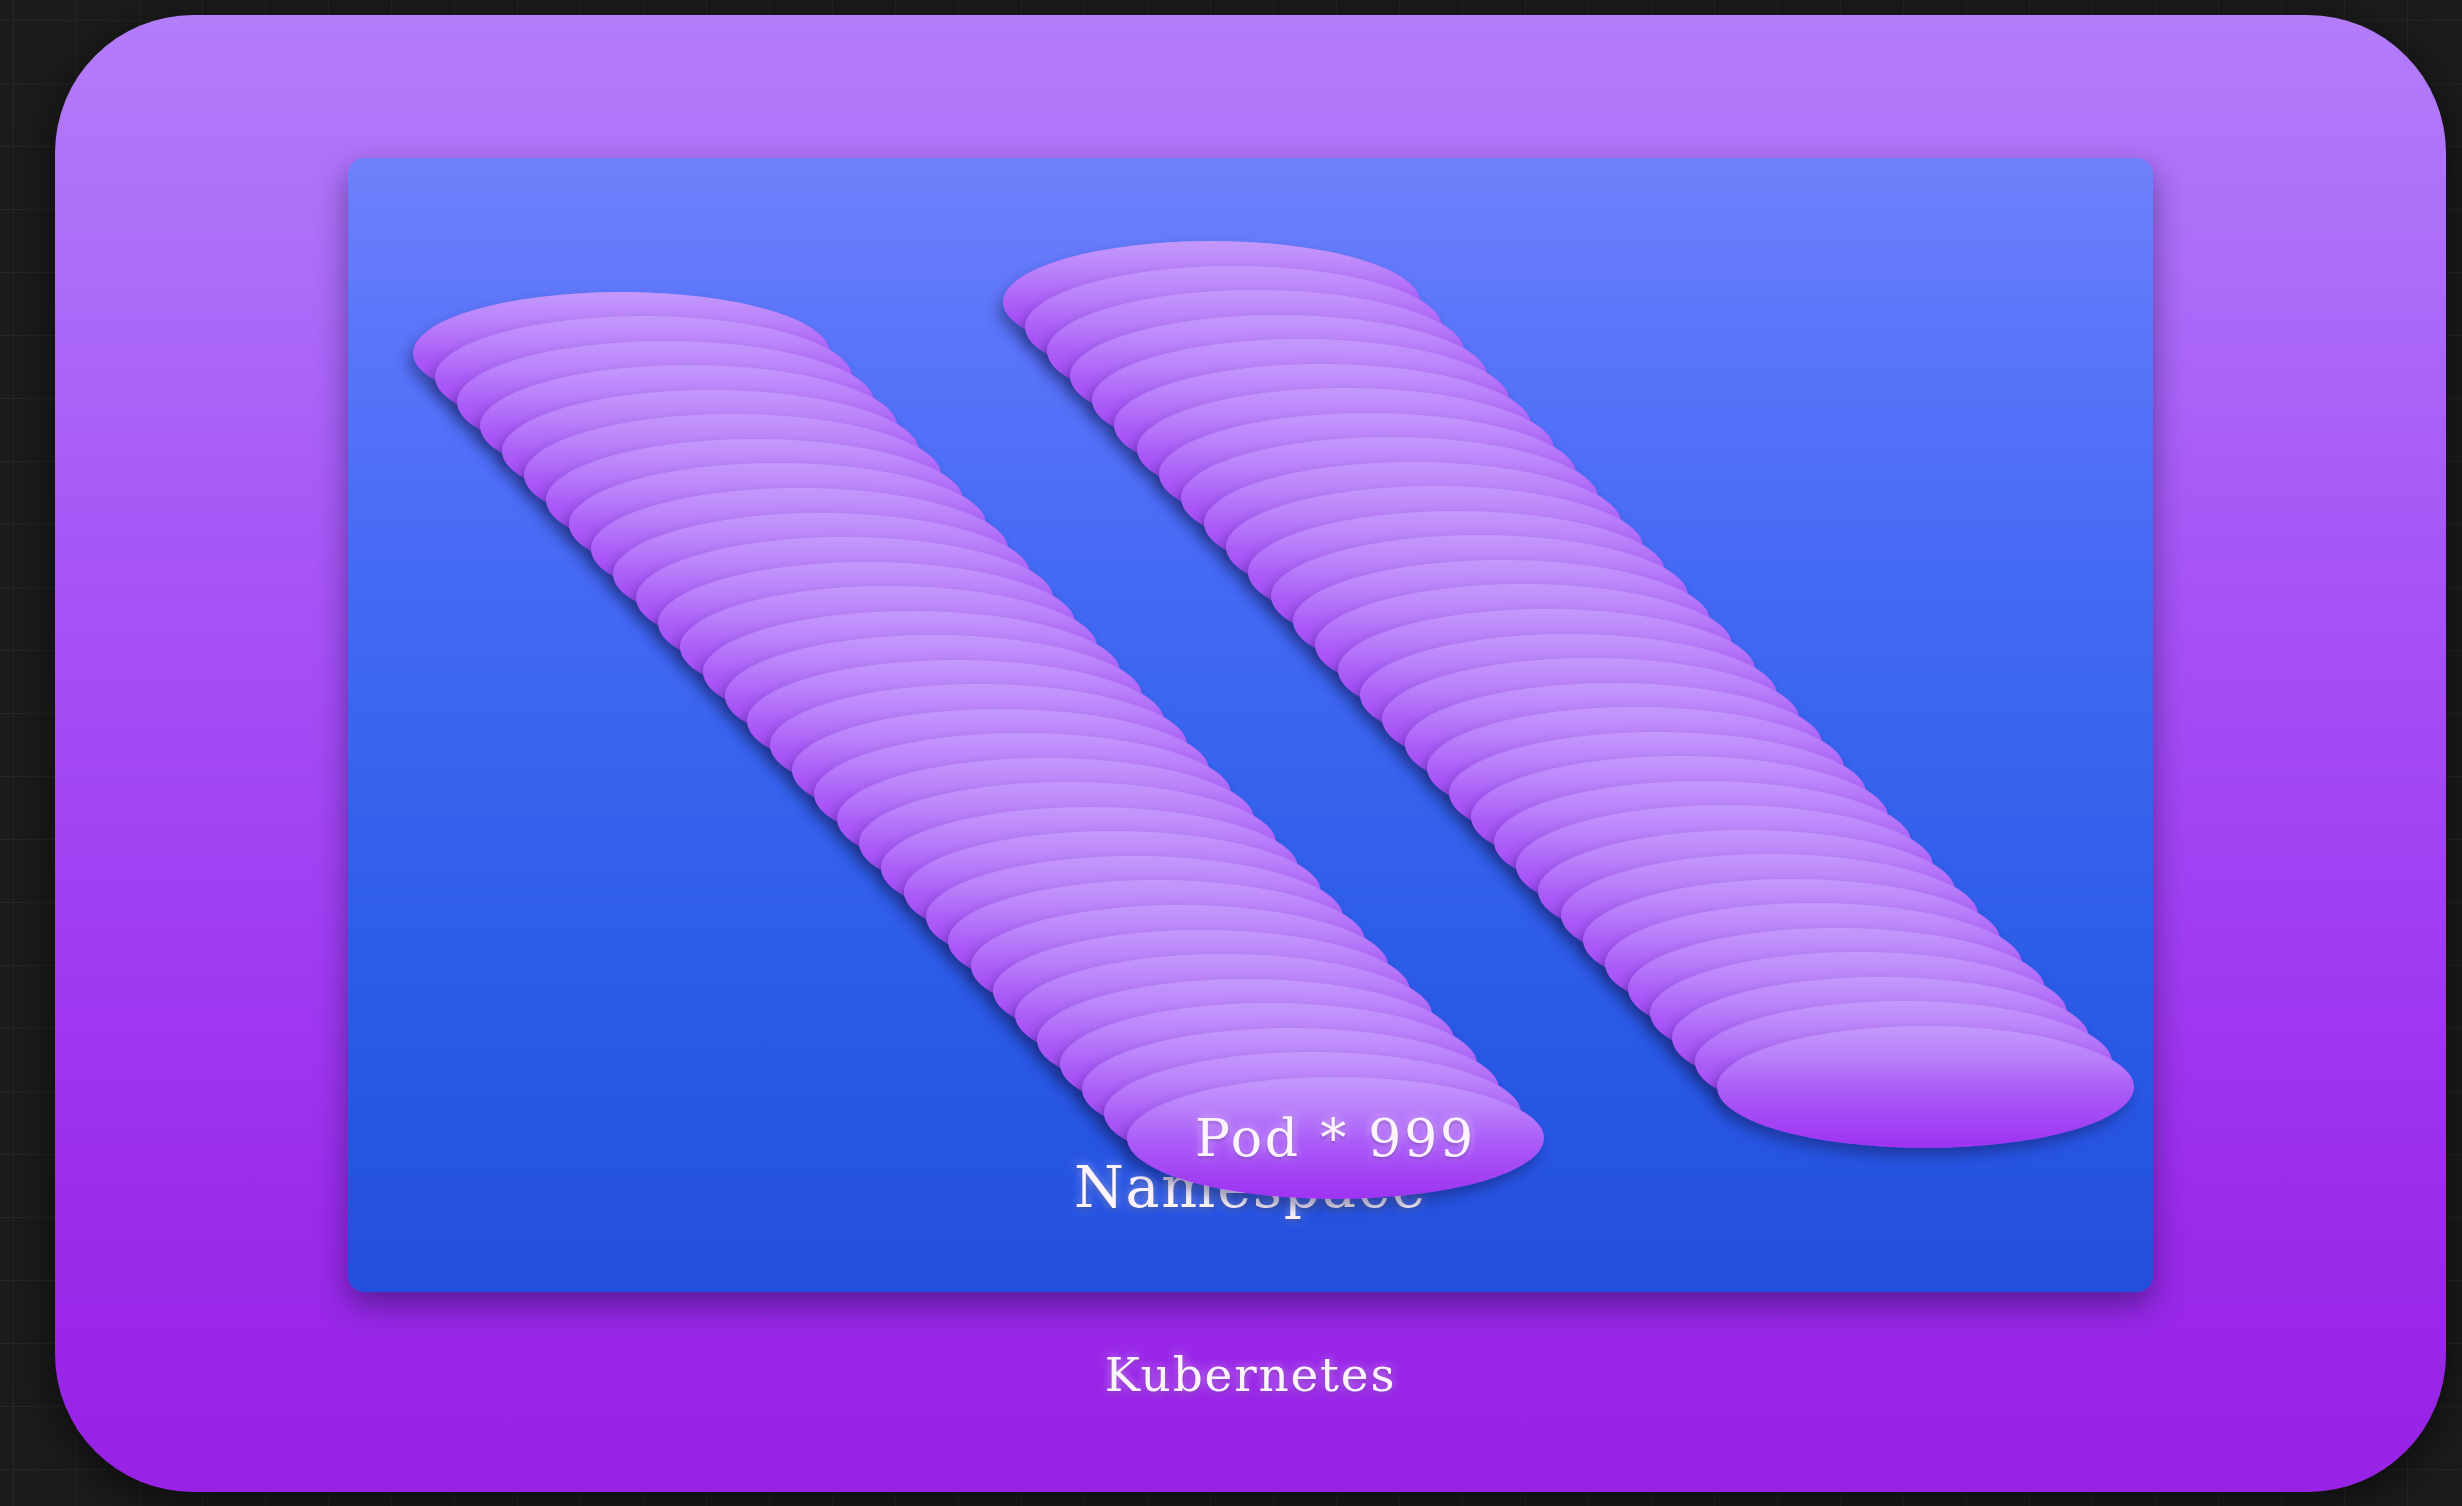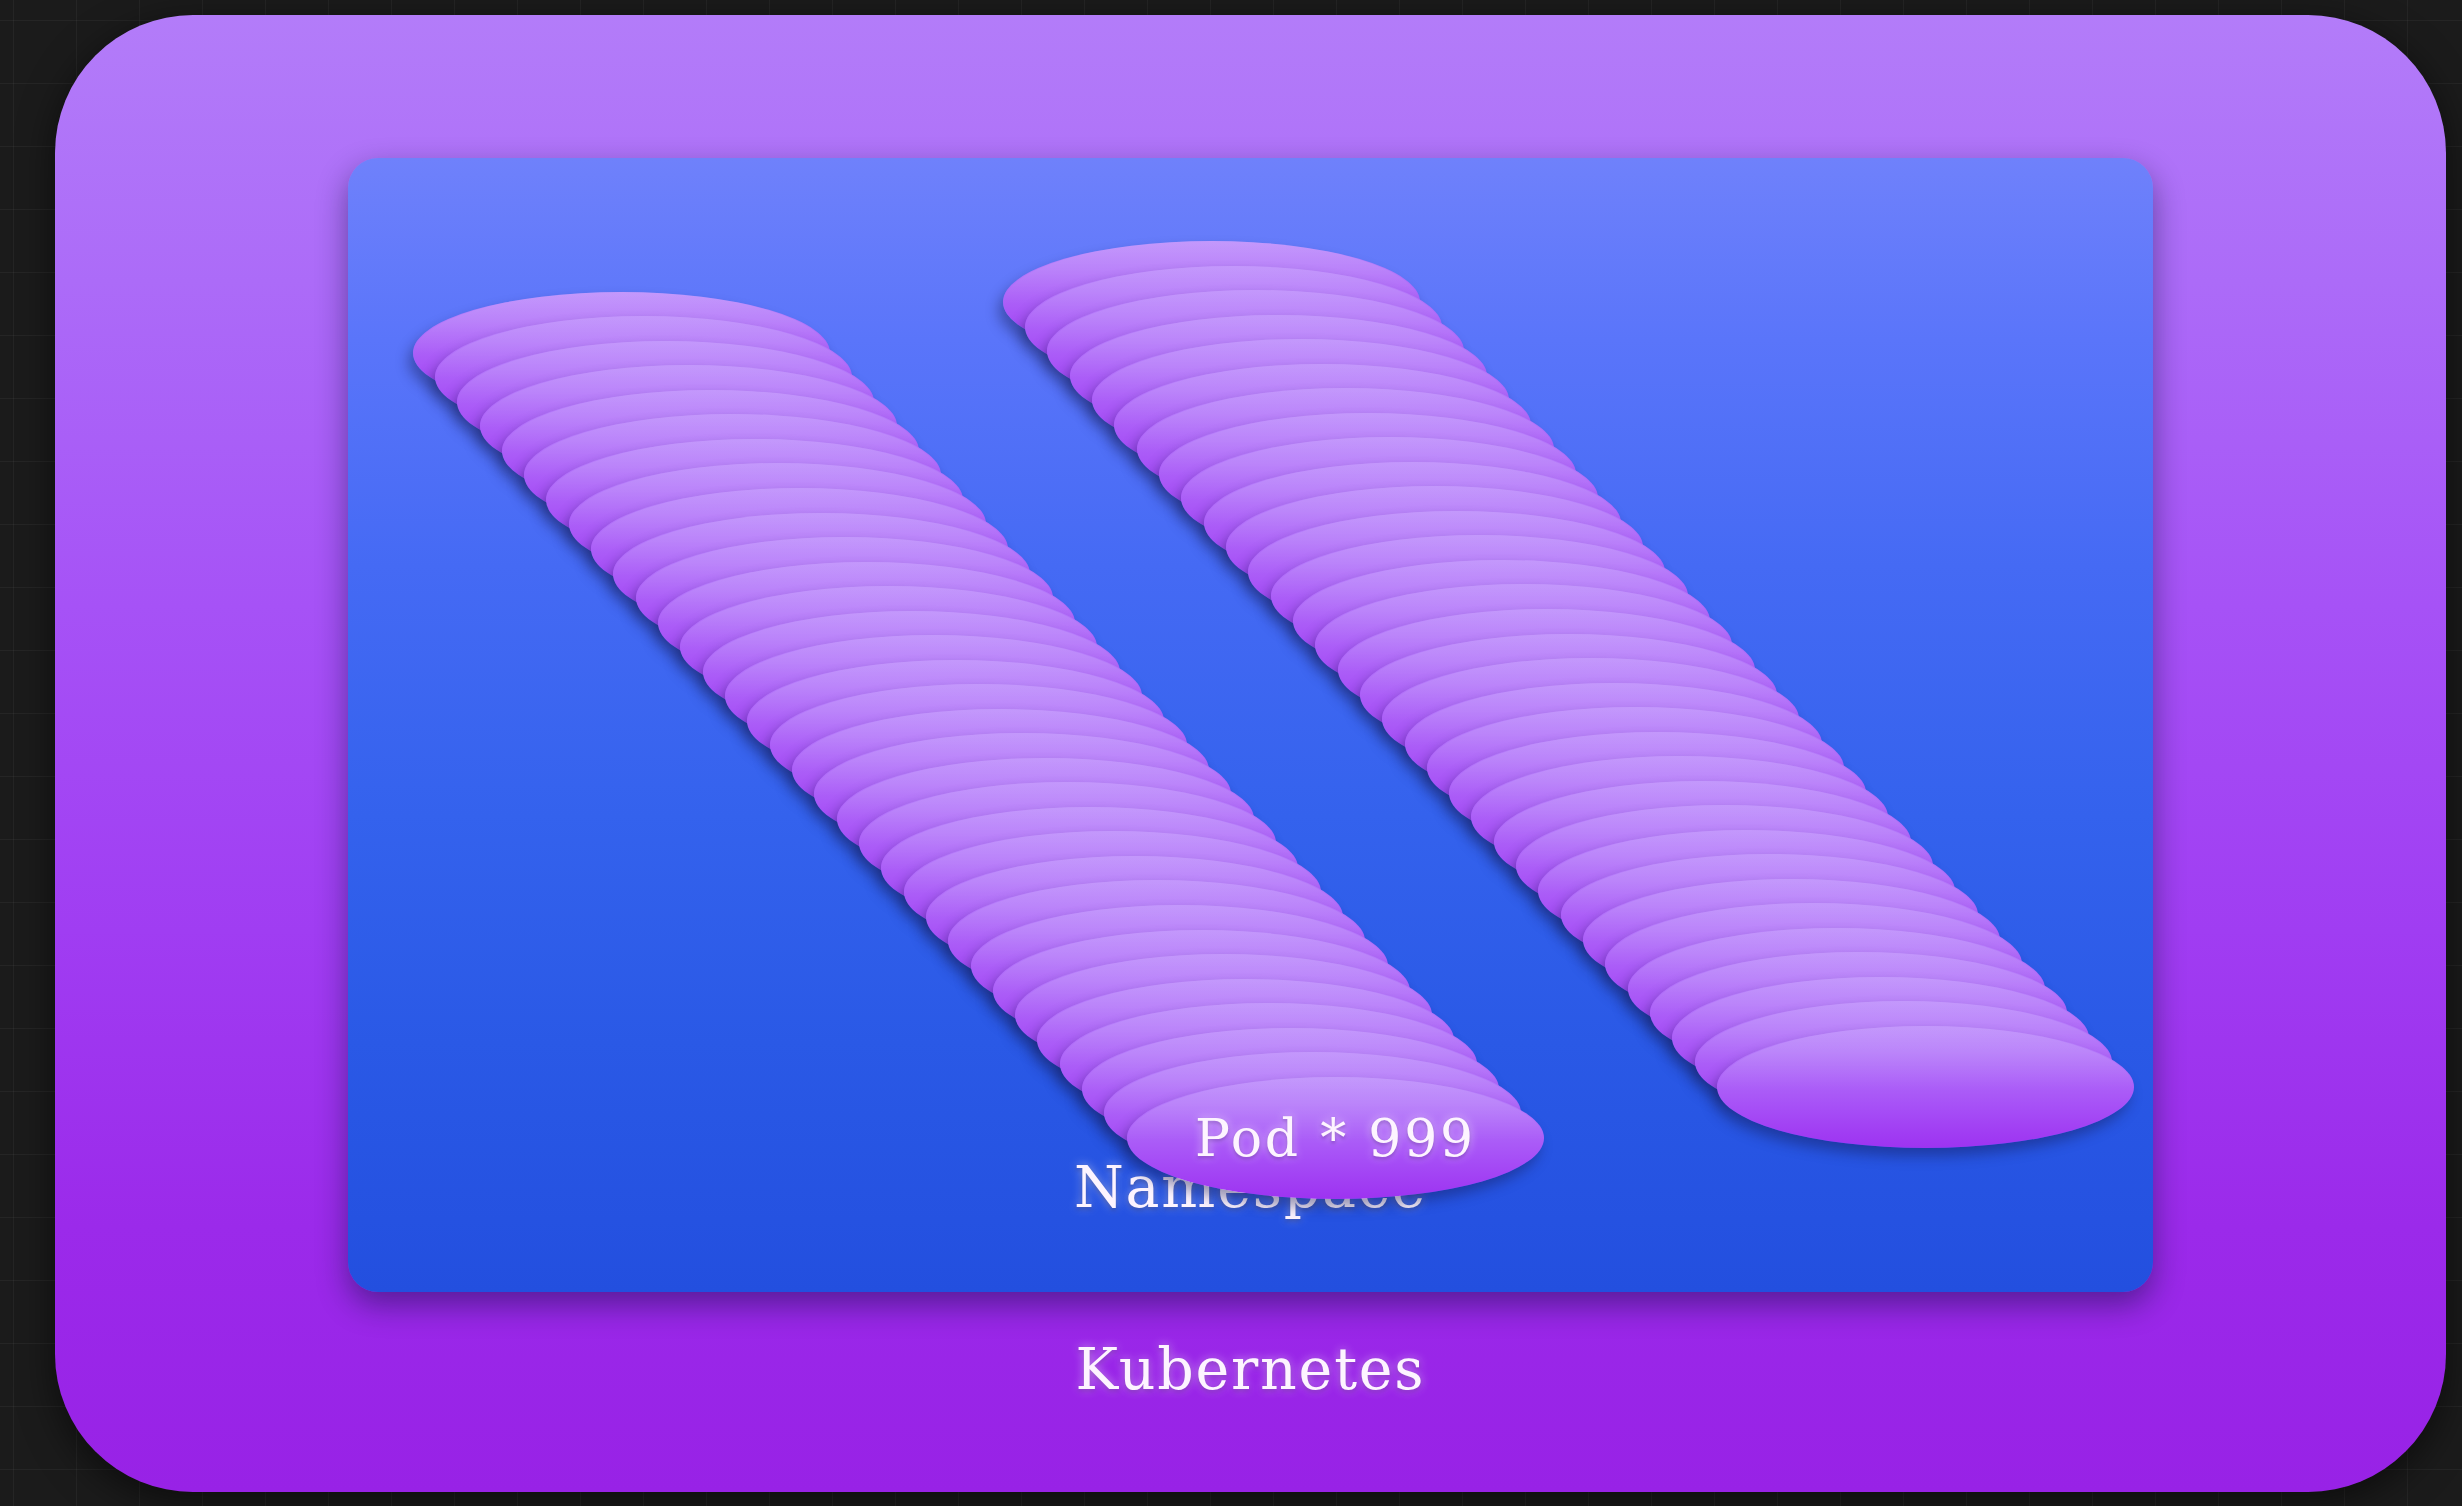--- a/index.html
+++ b/index.html
@@ -41,21 +41,21 @@
     box-shadow: 0 9.2px 37px rgba(0,0,0,0.55);
   }
 
   
   #ns-box {
     position: absolute;
     left: 293px;
     top: 143px;
     width: 1805px;
     height: 1134px;
-    border-radius: 30px;
+    border-radius: 16px;
     background: linear-gradient(to bottom, #6f81fb 0%, #5a75fa 16%, #456af4 36%, #3462ed 58%, #2a59e6 78%, #234fdf 100%);
     overflow: hidden;
     box-shadow: 0 13px 31px rgba(12, 16, 60, 0.48);
   }
 
   
   .stack {
     position: absolute;
     left: 0;
     top: 0;
@@ -110,21 +110,21 @@
     white-space: nowrap;
   }
   #ns-caption {
     bottom: 72px;
     font-size: 57px;
     letter-spacing: 1.8px;
     text-shadow: 0 0 9.2px rgba(255,255,255,0.5), 0 1.8px 4.6px rgba(10,20,90,0.5);
   }
   #k8s-caption {
     bottom: 90px;
-    font-size: 57px;
+    font-size: 47px;
     letter-spacing: 1.8px;
     text-shadow: 0 0 9.2px rgba(255,255,255,0.5), 0 1.8px 4.6px rgba(70,0,120,0.45);
   }
 </style>
 </head>
 <body>
 
 <div id="canvas">
 
   <div id="k8s-box">

